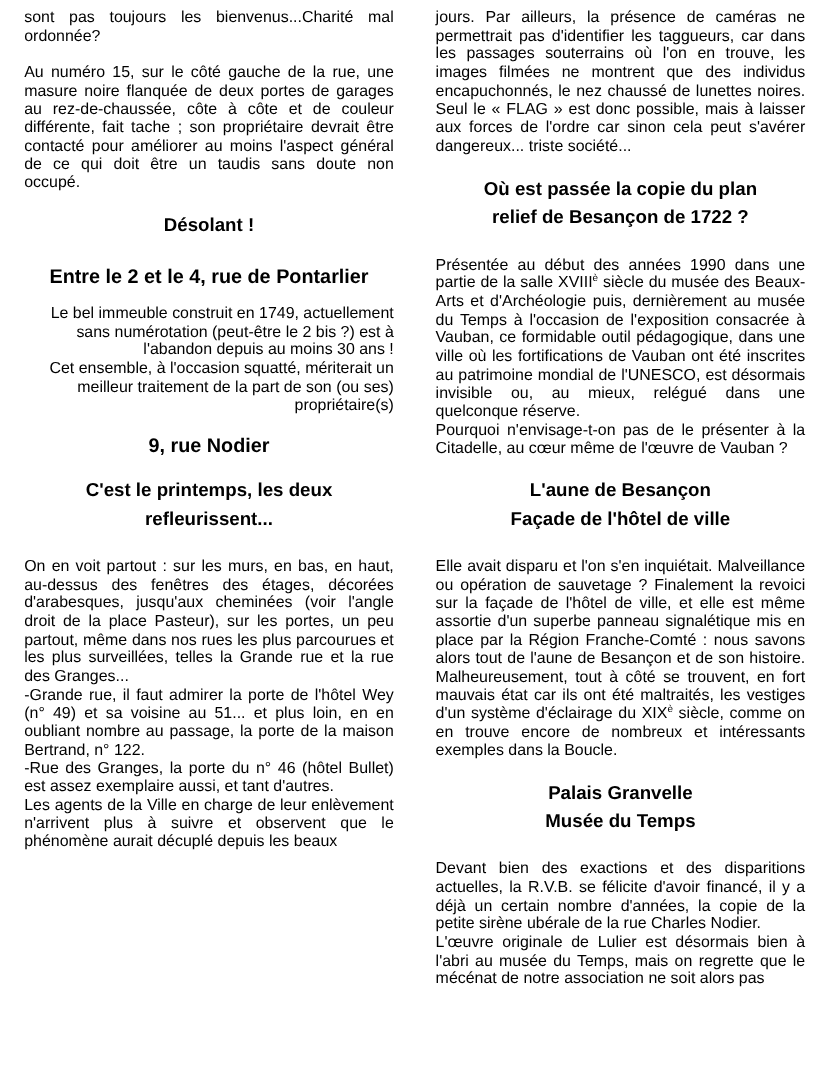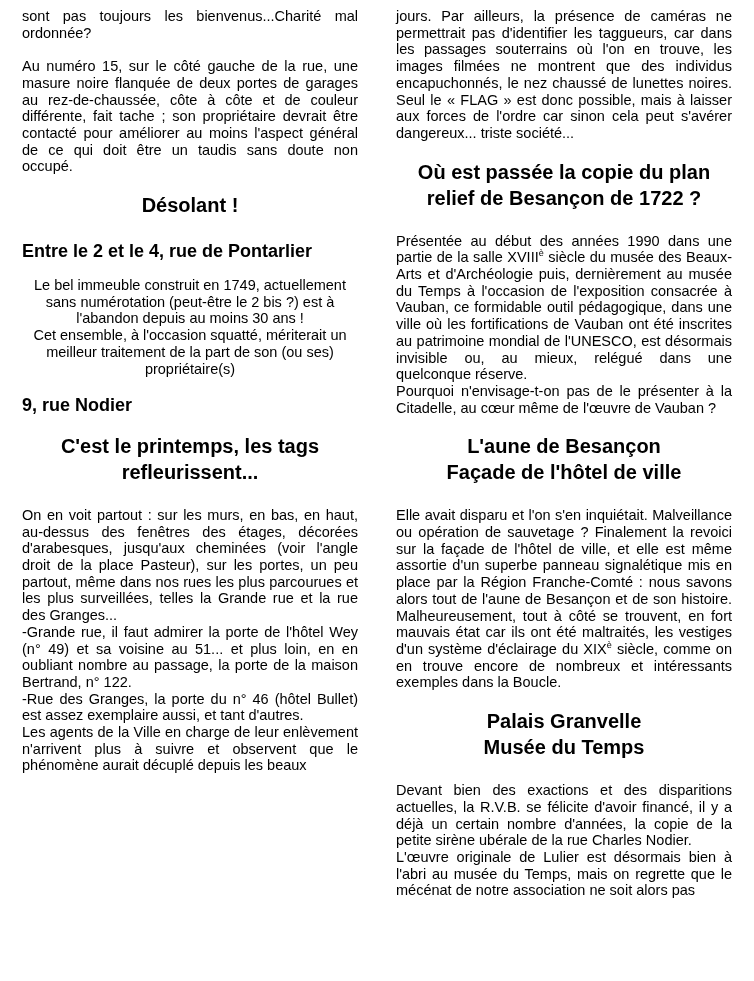--- a/index.html
+++ b/index.html
@@ -28,55 +28,55 @@
   .block {
     white-space: pre-line;
   }
   .p {
     font-size: 14.5px;
     line-height: 16.7px;
     margin: 0 0 16.7px 0;
     text-align: justify;
   }
   .p.align-left {
-    text-align: center;
+    text-align: right;
     margin-top: 12px;
   }
   .h1 {
-    font-size: 20px;
+    font-size: 17px;
     line-height: 26px;
     font-weight: bold;
     text-align: center;
     margin: 17px 0 22px 0;
   }
   .h2 {
     font-size: 18px;
     line-height: 22px;
     font-weight: bold;
-    text-align: left;
+    text-align: center;
     margin: 4px 0 15px 0;
   }
   sup {
     font-size: 9px;
     line-height: 0;
   }
 </style>
 </head>
 <body>
 
 <div class="page">
   <div class="col">
       <div class="block p">sont pas toujours les bienvenus...Charité mal ordonnée?</div>
       <div class="block p">Au numéro 15, sur le côté gauche de la rue, une masure noire flanquée de deux portes de garages au rez-de-chaussée, côte à côte et de couleur différente, fait tache ; son propriétaire devrait être contacté pour améliorer au moins l'aspect général de ce qui doit être un taudis sans doute non occupé.</div>
       <div class="block h1">Désolant !</div>
       <div class="block h2">Entre le 2 et le 4, rue de Pontarlier</div>
       <div class="block p align-left">Le bel immeuble construit en 1749, actuellement sans numérotation (peut-être le 2 bis ?) est à l'abandon depuis au moins 30 ans !
 Cet ensemble, à l'occasion squatté, mériterait un meilleur traitement de la part de son (ou ses) propriétaire(s)</div>
       <div class="block h2">9, rue Nodier</div>
-      <div class="block h1">C'est le printemps, les tags
+      <div class="block h1">C'est le printemps, les deux
 refleurissent...</div>
       <div class="block p">On en voit partout : sur les murs, en bas, en haut, au-dessus des fenêtres des étages, décorées d'arabesques, jusqu'aux cheminées (voir l'angle droit de la place Pasteur), sur les portes, un peu partout, même dans nos rues les plus parcourues et les plus surveillées, telles la Grande rue et la rue des Granges...
 -Grande rue, il faut admirer la porte de l'hôtel Wey (n° 49) et sa voisine au 51... et plus loin, en en oubliant nombre au passage, la porte de la maison Bertrand, n° 122.
 -Rue des Granges, la porte du n° 46 (hôtel Bullet) est assez exemplaire aussi, et tant d'autres.
 Les agents de la Ville en charge de leur enlèvement n'arrivent plus à suivre et observent que le phénomène aurait décuplé depuis les beaux</div>
     </div>
   <div class="col">
       <div class="block p">jours. Par ailleurs, la présence de caméras ne permettrait pas d'identifier les taggueurs, car dans les passages souterrains où l'on en trouve, les images filmées ne montrent que des individus encapuchonnés, le nez chaussé de lunettes noires. Seul le « FLAG » est donc possible, mais à laisser aux forces de l'ordre car sinon cela peut s'avérer dangereux... triste société...</div>
       <div class="block h1">Où est passée la copie du plan
 relief de Besançon de 1722 ?</div>

